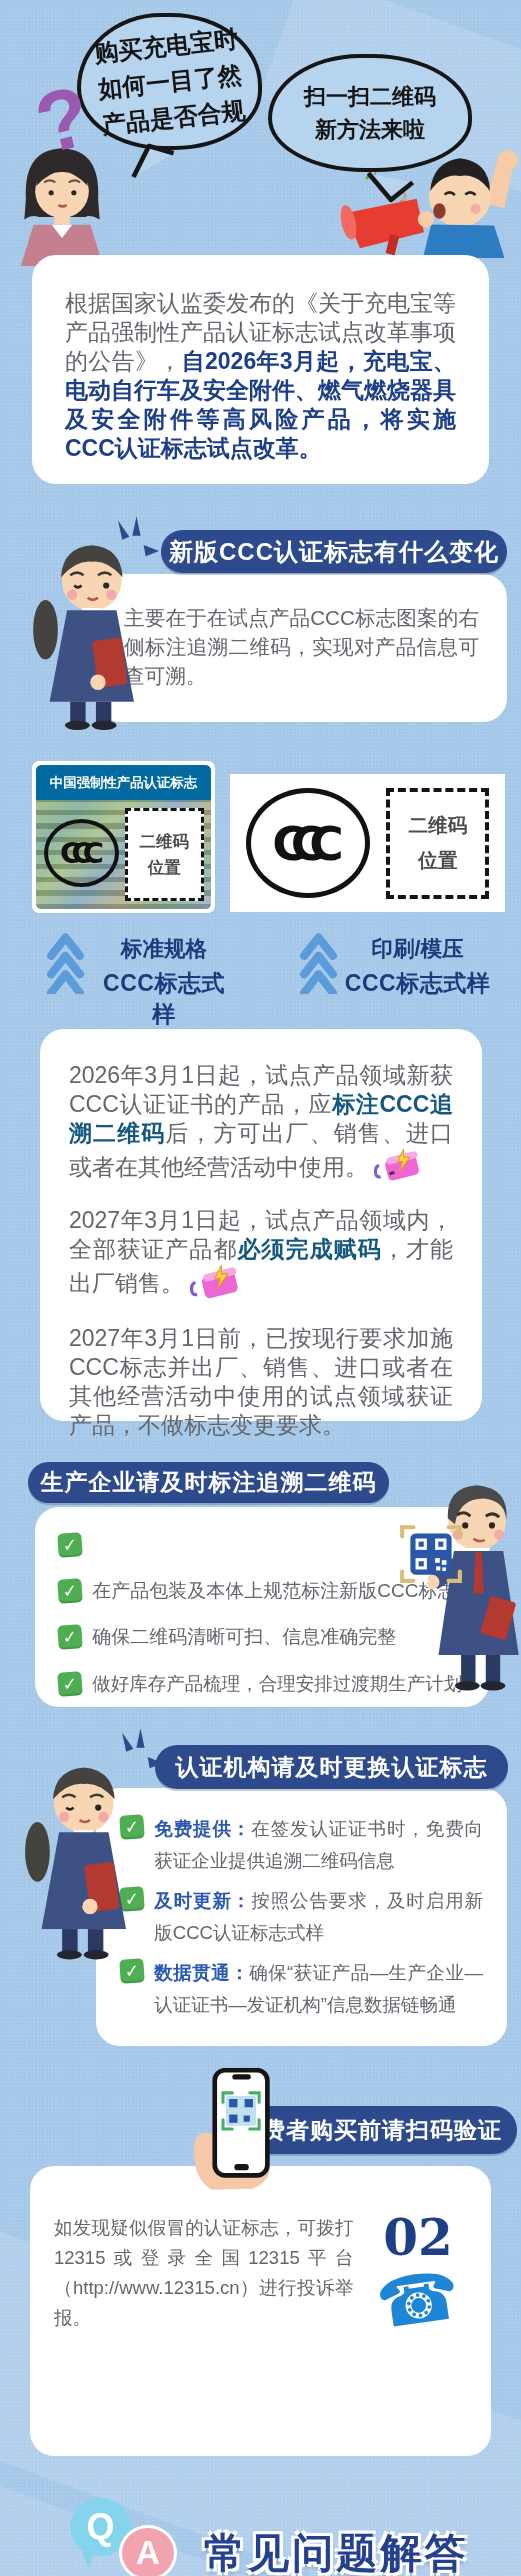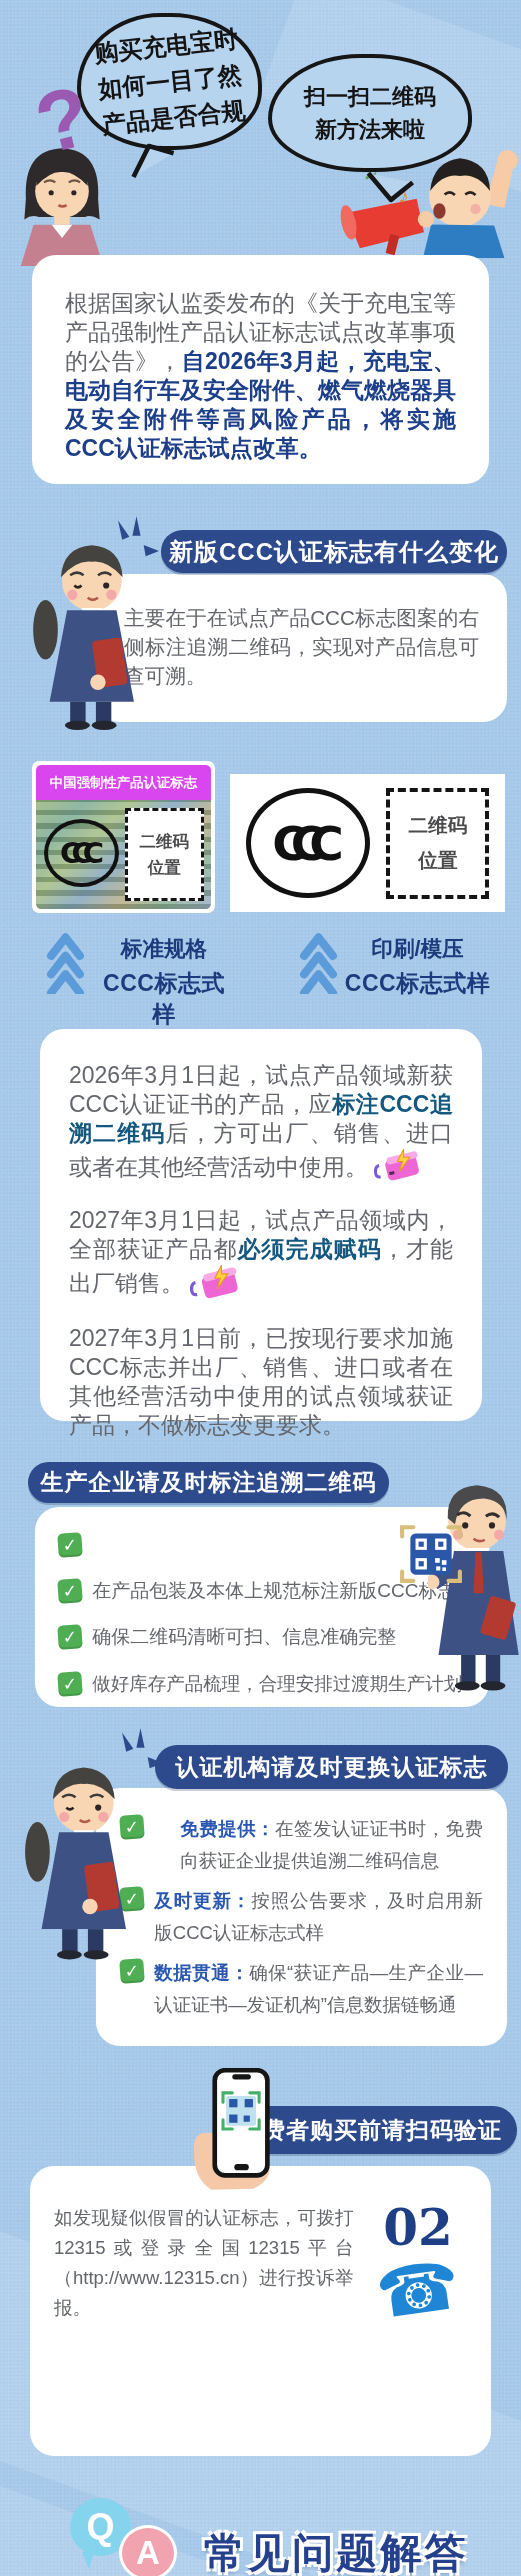--- a/index.html
+++ b/index.html
@@ -155,21 +155,21 @@
       <rect x="78" y="330" width="30" height="42" fill="#2b3a63"></rect>
         <rect x="128" y="330" width="30" height="42" fill="#2b3a63"></rect>
       <ellipse cx="92" cy="376" rx="24" ry="9" fill="#23262e"></ellipse>
         <ellipse cx="144" cy="376" rx="24" ry="9" fill="#23262e"></ellipse>
     </svg>
   </div>
 
   <div>
 
     <div class="abs" style="left:32px; top:761px; width:183px; height:152px; background:#fff; border-radius:7.2px; padding:4.1px; z-index:2;">
-      <div style="background:#d946ef; border-radius:5.2px 5.2px 0 0; height:35px; display:flex; align-items:center; justify-content:center;">
+      <div style="background:#0369a1; border-radius:5.2px 5.2px 0 0; height:35px; display:flex; align-items:center; justify-content:center;">
         <span style="color:#fff; font-size:13.4px; font-weight:bold;">中国强制性产品认证标志</span>
       </div>
       <div style="height:109px; border-radius:0 0 5.2px 5.2px; position:relative; overflow:hidden;
         background:linear-gradient(135deg,#9fb87e 0%,#7fae9a 18%,#a8bf86 34%,#86a9c0 50%,#b9b089 66%,#8fb49a 82%,#9fb0c8 100%);">
         <div style="position:absolute; inset:0; background:repeating-linear-gradient(0deg, rgba(40,60,40,.25) 0 5.2px, rgba(255,255,255,.12) 5.2px 13.4px);"></div>
         <div class="ccc-circle" style="position:absolute; left:8.2px; top:18.5px; width:75px; height:68px; border-radius:50%;">
           <span style="font-size:29px;">CCC</span>
         </div>
         <div class="dash-box" style="position:absolute; right:7.2px; top:8.2px; width:79px; height:93px;">
           <span style="font-size:16.5px;">二维码</span>
@@ -295,21 +295,21 @@
       <path d="M8,10 L30,42 L16,48 Z" fill="#2c4a8c"></path>
         <path d="M44,2 L52,40 L36,40 Z" fill="#2c4a8c"></path>
         <path d="M58,58 L88,70 L62,80 Z" fill="#2c4a8c"></path>
     </svg>
     <div class="band" style="left:155px; top:1745px; width:353px; height:44px; font-size:23px;">
       <span>认证机构请及时更换认证标志</span>
     </div>
     <div class="card" style="left:96px; top:1788px; width:411px; height:258px; padding:25px 24px;">
       <div class="chk-row" style="margin-bottom:8.2px;">
         <span class="chk">✓</span>
-        <p class="body-text" style="font-size:18.5px; line-height:32px;margin-left:26px;"><span class="chk-label">免费提供：</span><span class="gray">在签发认证证书时，免费向获证企业提供追溯二维码信息</span></p>
+        <p class="body-text" style="font-size:18.5px; line-height:32px;"><span class="chk-label">免费提供：</span><span class="gray">在签发认证证书时，免费向获证企业提供追溯二维码信息</span></p>
       </div>
       <div class="chk-row" style="margin-bottom:8.2px;">
         <span class="chk">✓</span>
         <p class="body-text" style="font-size:18.5px; line-height:32px;"><span class="chk-label">及时更新：</span><span class="gray">按照公告要求，及时启用新版CCC认证标志式样</span></p>
       </div>
       <div class="chk-row">
         <span class="chk">✓</span>
         <p class="body-text" style="font-size:18.5px; line-height:32px;"><span class="chk-label">数据贯通：</span><span class="gray">确保“获证产品—生产企业—认证证书—发证机构”信息数据链畅通</span></p>
       </div>
     </div>
@@ -347,21 +347,21 @@
       <rect x="82" y="12" width="36" height="10" rx="5" fill="#151515"></rect>
       <rect x="86" y="186" width="28" height="12" rx="6" fill="#151515"></rect>
       <rect x="70" y="54" width="58" height="58" rx="4" fill="#bfe0ee"></rect>
       <rect x="76" y="60" width="16" height="16" fill="#2b57a8"></rect>
         <rect x="106" y="60" width="16" height="16" fill="#2b57a8"></rect>
       <rect x="76" y="90" width="16" height="16" fill="#2b57a8"></rect>
         <rect x="104" y="92" width="12" height="12" fill="#2b57a8"></rect>
       <path d="M64,66 V48 H82 M116,48 H134 V66 M134,100 V118 H116 M82,118 H64 V100" fill="none" stroke="#44b06a" stroke-width="6" stroke-linecap="round"></path>
     </svg>
     <div class="card" style="left:30px; top:2166px; width:461px; height:290px; padding:23px 24px;">
-      <div style="display:flex; gap:15.5px; margin-top:14px;">
+      <div style="display:flex; gap:15.5px; margin-top:24px;">
         <p class="body-text gray" style="font-size:18.5px; line-height:30px; flex:1;">如发现疑似假冒的认证标志，可拨打12315或登录全国12315平台（http://www.12315.cn）进行投诉举报。</p>
         <div style="flex:0 0 98px; text-align:center;">
           <div class="stepno">02</div>
           <div style="font-size:67px; line-height:1; color:#1f86d6; transform:rotate(-8deg); margin-top:3.1px;">☎</div>
         </div>
       </div>
     </div>
   </div>
 
   <div>

